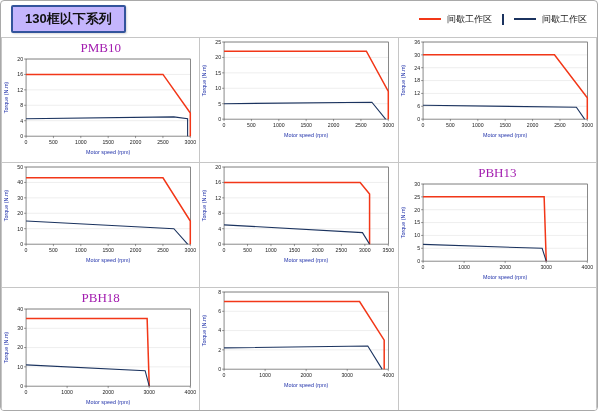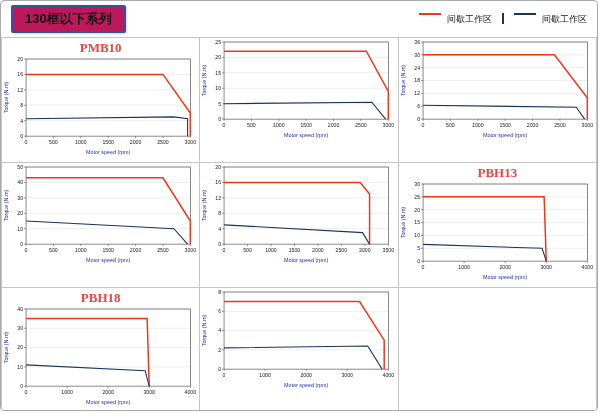--- a/index.html
+++ b/index.html
@@ -1,26 +1,26 @@
 <!DOCTYPE html>
 <html style="--red: #f23718; --navy: #1b335f;"><head>
 <meta charset="utf-8">
 <style>
   html,body{margin:0;padding:0;background:#fff;font-family:"Liberation Sans",sans-serif;}
   .page{width:598px;height:411px;border:1px solid #a9a9a9;border-radius:4px;background:#fff;overflow:hidden;box-sizing:border-box;}
   .header{height:36px;display:flex;align-items:center;justify-content:space-between;padding:0 10px;box-sizing:border-box;}
-  .title-box{border:2px solid #33549c;border-radius:2px;padding:3px 12px;font-size:13px;font-weight:bold;color:#111;background:#be185d;box-shadow:1px 1px 2px rgba(0,0,0,.15);}
-  .legend{display:flex;align-items:flex-start;gap:6px;font-size:9px;color:#222;}
+  .title-box{border:2px solid #33549c;border-radius:2px;padding:3px 12px;font-size:13px;font-weight:bold;color:#111;background:#c4b5fd;box-shadow:1px 1px 2px rgba(0,0,0,.15);}
+  .legend{display:flex;align-items:center;gap:6px;font-size:9px;color:#222;}
   .swatch{display:inline-block;width:22px;height:2px;}
   .swatch.red{background:var(--red);}
   .swatch.navy{background:var(--navy);}
   .legend-sep{width:2px;height:11px;background:#1b335f;margin:0 4px;}
   .grid{display:grid;grid-template-columns:repeat(3,1fr);grid-template-rows:repeat(3,125px);border-top:1px solid #c6c6c6;border-left:1px solid #c6c6c6;}
   .cell{border-right:1px solid #c6c6c6;border-bottom:1px solid #c6c6c6;overflow:hidden;background:#fff;}
-  .chart-title{text-align:center;font-family:"Liberation Serif",serif;font-weight:bold;font-size:13px;color:#ef4444;line-height:15px;margin-top:2px;}
+  .chart-title{text-align:center;font-family:"Liberation Serif",serif;font-weight:normal;font-size:13px;color:#a21caf;line-height:15px;margin-top:2px;}
   svg.chart{display:block;width:100%;height:auto;}
   svg.chart text{font-family:"Liberation Sans",sans-serif;}
 </style>
 </head>
 <body>
 
 <div class="page">
   <div class="header">
     <div class="title-box">
       <span>130框以下系列</span>

